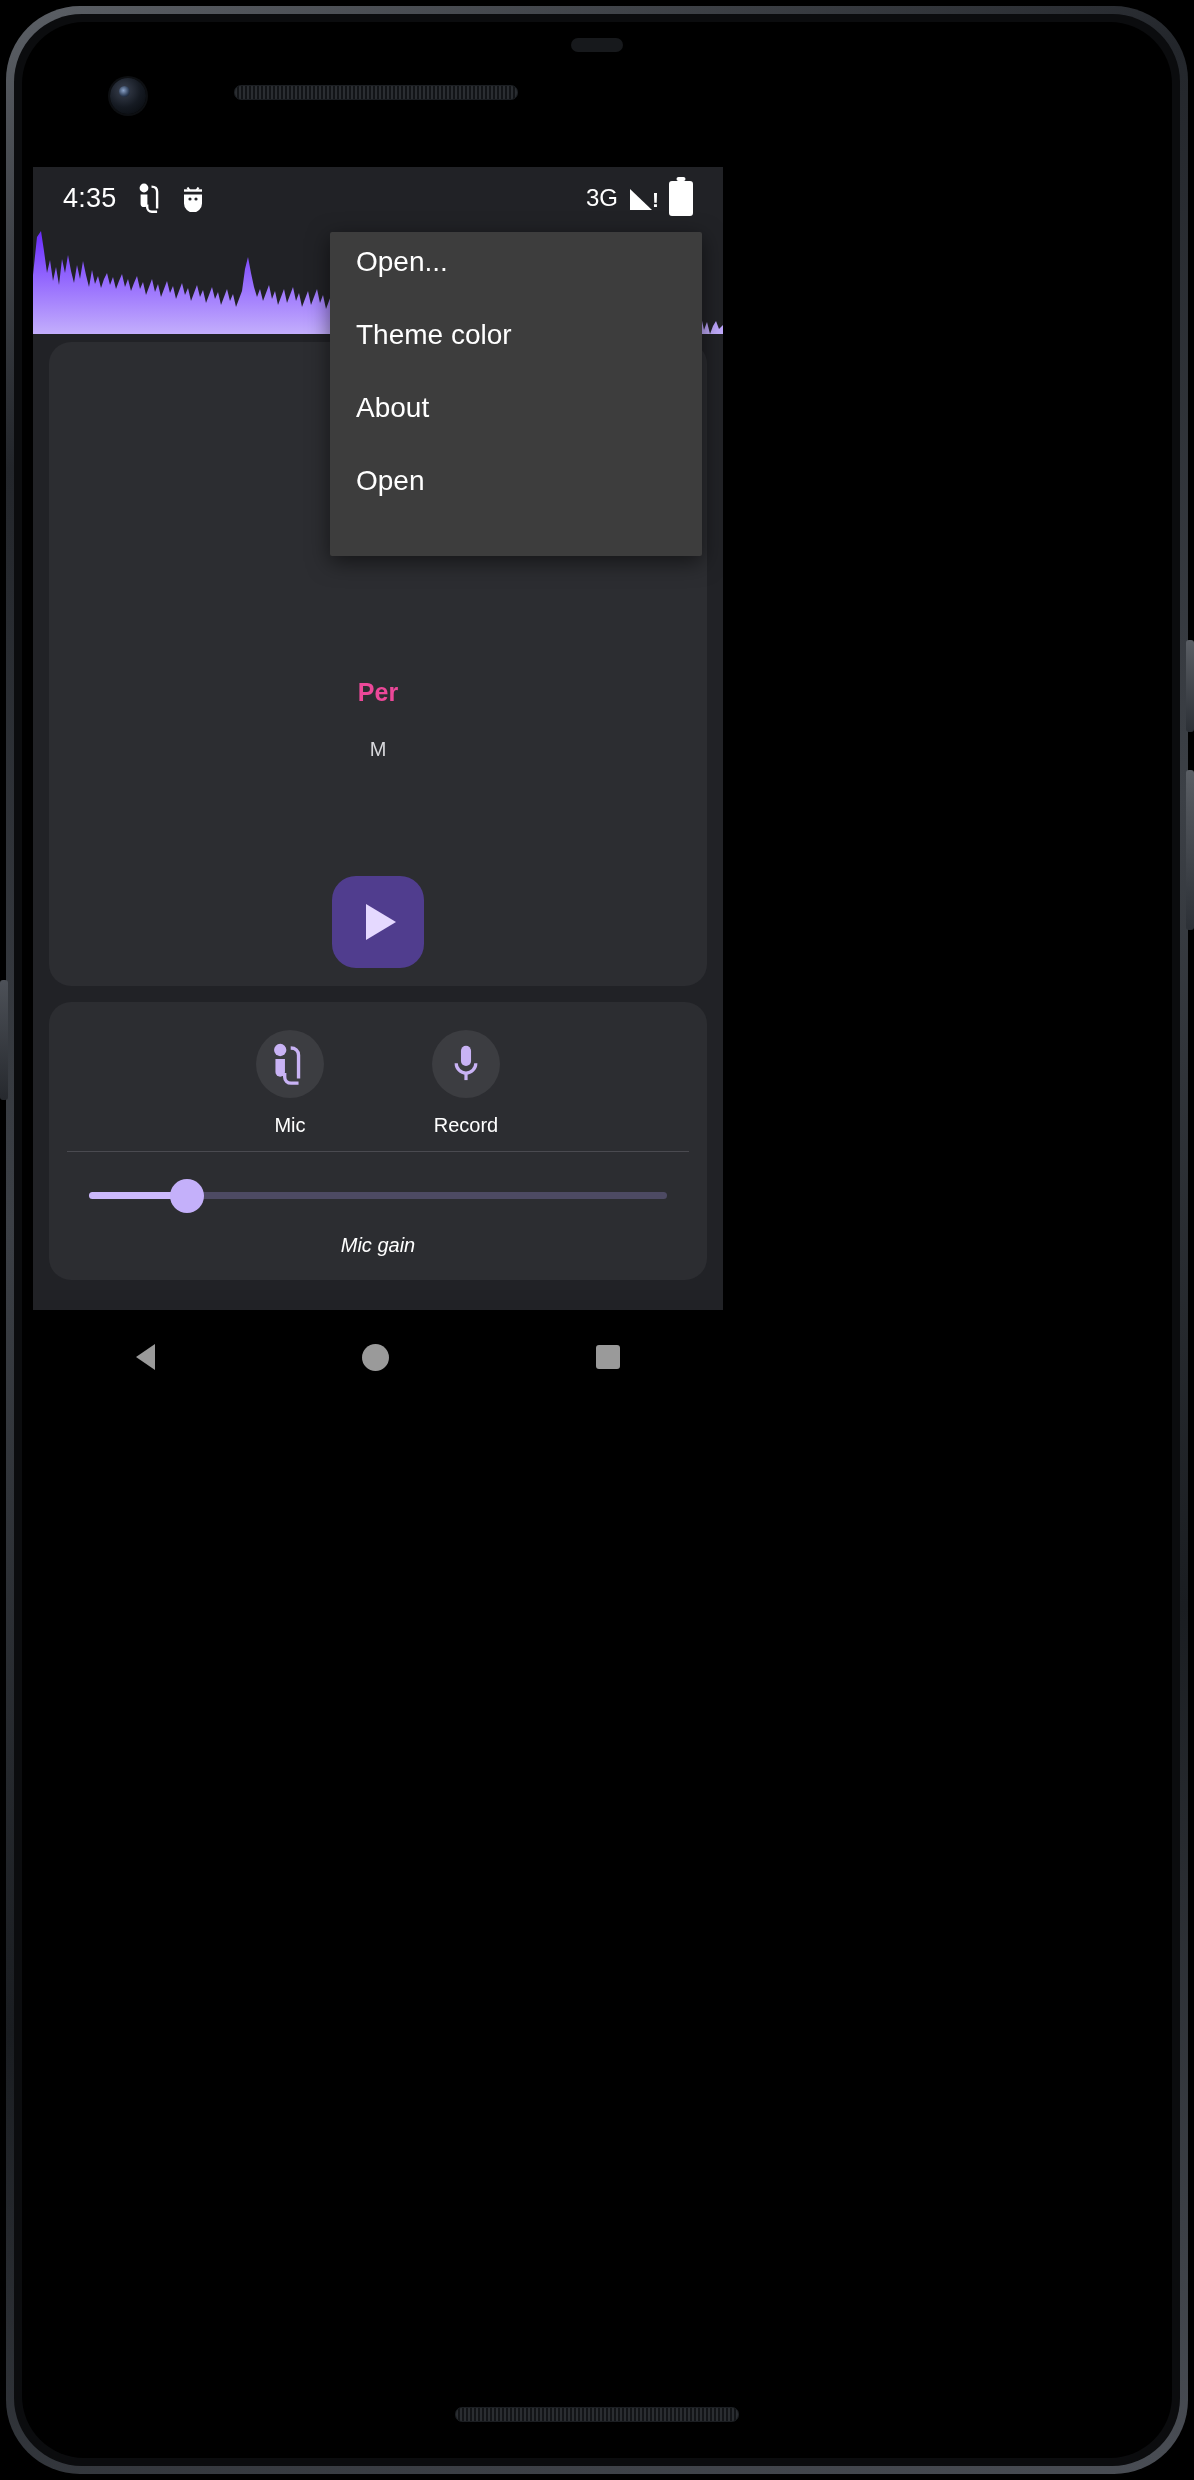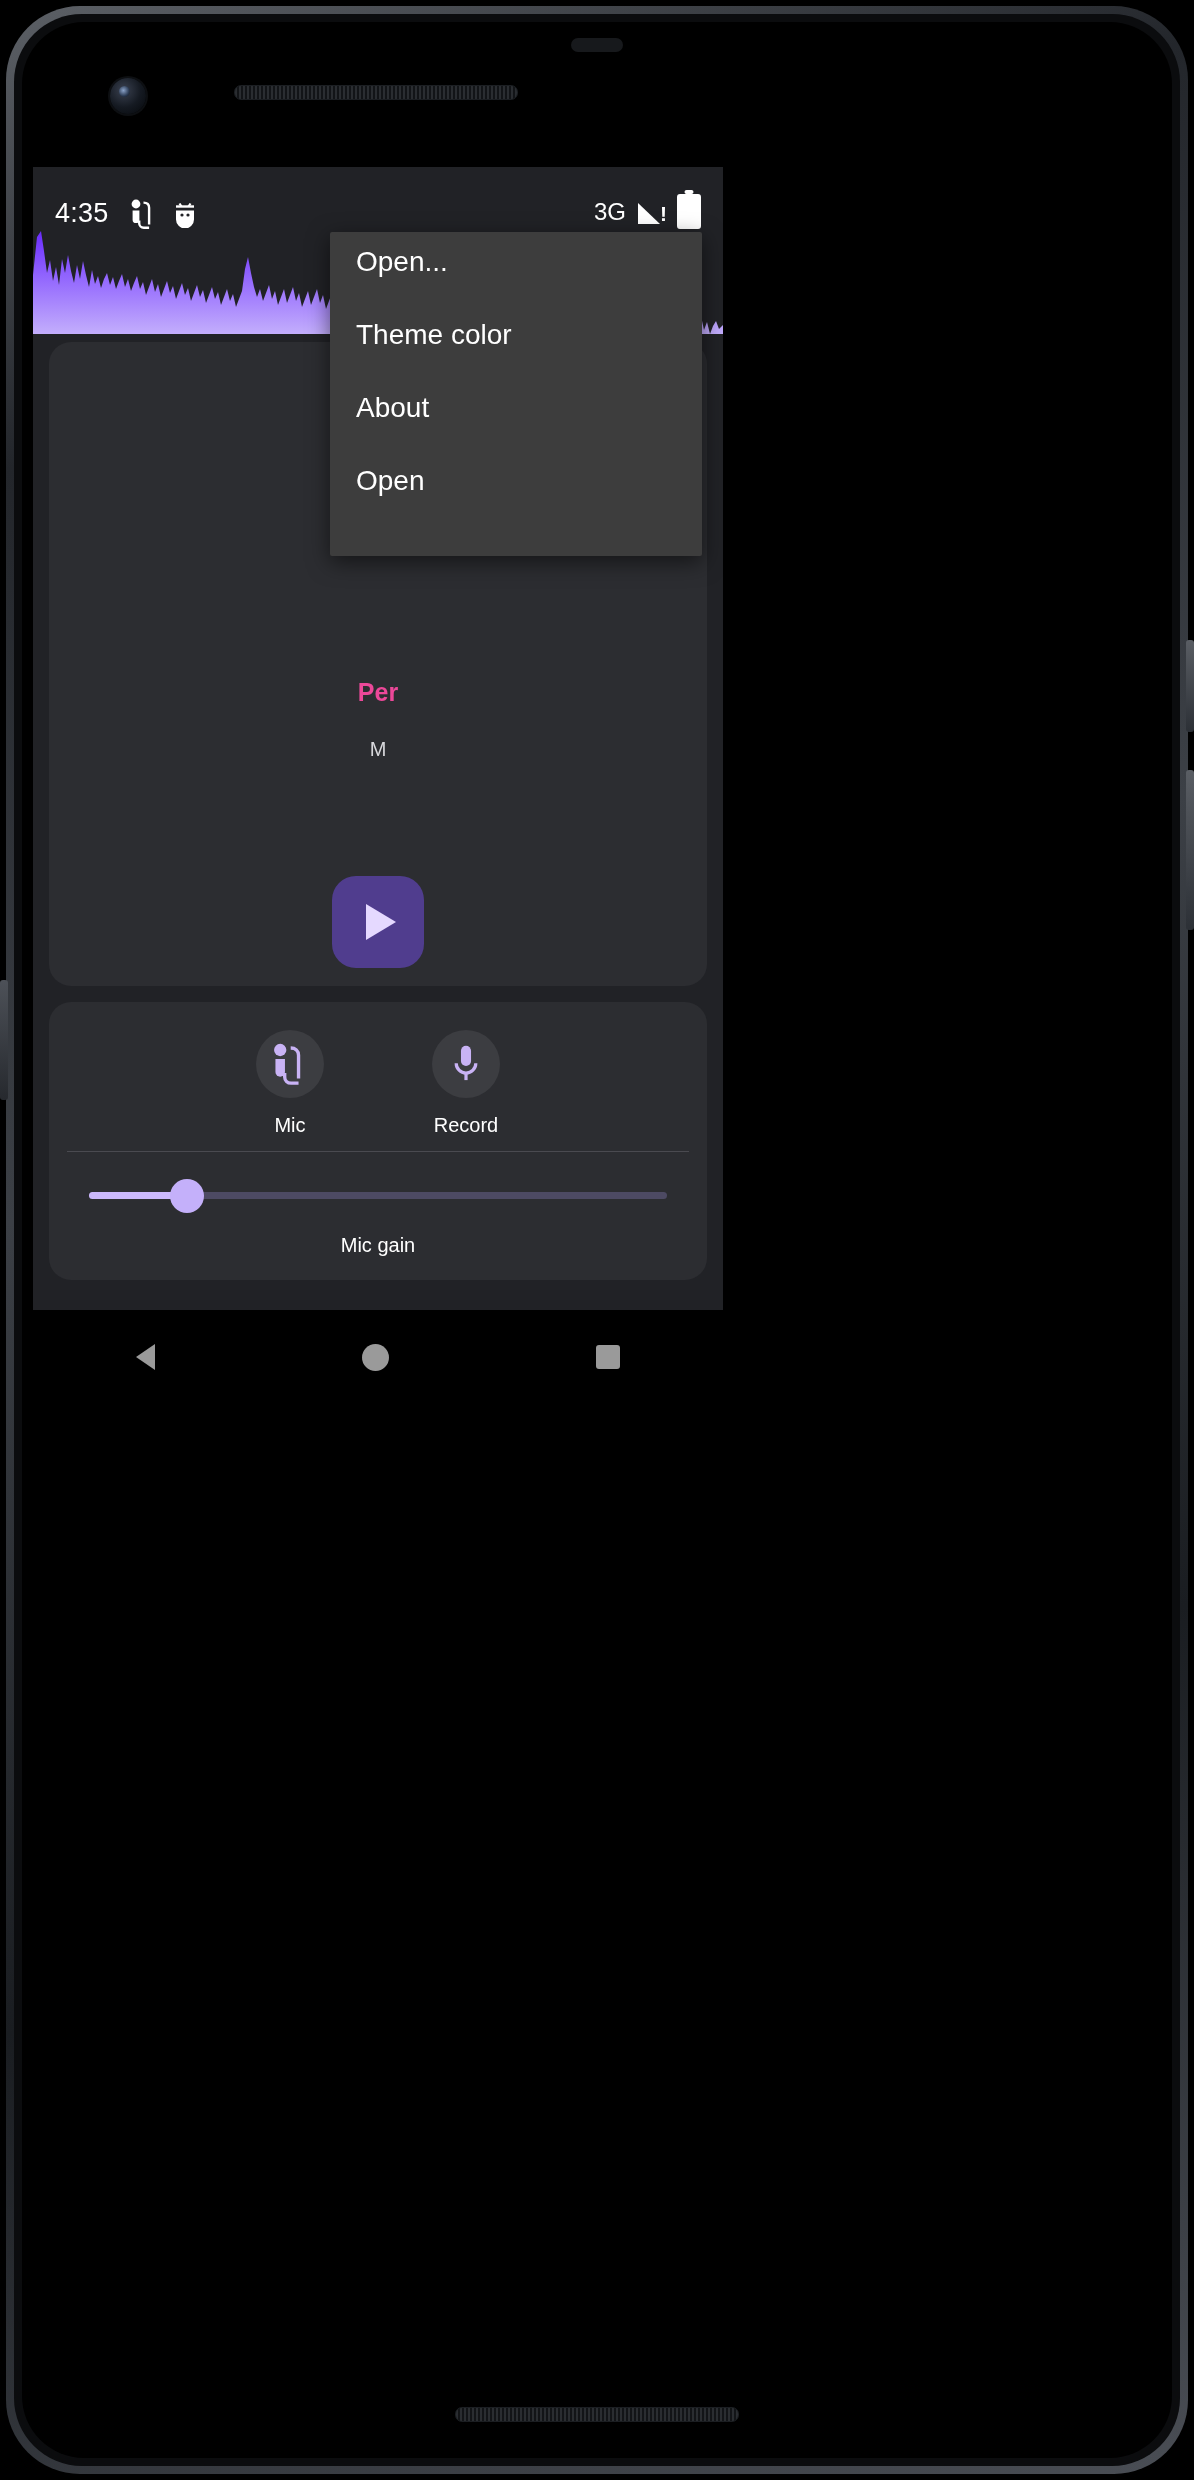--- a/index.html
+++ b/index.html
@@ -30,22 +30,22 @@
      background:repeating-linear-gradient(90deg,#2a2d31 0px,#2a2d31 2px,#121417 2px,#121417 4px);
      border:1px solid #1b1e22;}
   .bottom-grille{position:absolute;left:50%;transform:translateX(-50%);bottom:58px;width:282px;height:13px;border-radius:7px;
      background:repeating-linear-gradient(90deg,#2a2d31 0px,#2a2d31 2px,#121417 2px,#121417 4px);
      border:1px solid #1b1e22;}
 
   
   #screen{position:absolute;left:33px;top:167px;width:690px;height:1143px;background:#212226;overflow:hidden;}
 
   
-  .statusbar{position:relative;height:62px;background:#212226;display:flex;align-items:flex-end;
-     padding:0 22px;color:#fff;box-sizing:border-box;}
+  .statusbar{position:relative;height:62px;background:#212226;display:flex;align-items:center;
+     padding:0 30px;color:#fff;box-sizing:border-box;}
   .sb-time{font-size:27px;letter-spacing:.2px;}
   .sb-left-icons{display:flex;align-items:center;gap:16px;margin-left:22px;}
   .sb-right{margin-left:auto;display:flex;align-items:center;gap:12px;}
   .sb-3g{font-size:24px;font-weight:500;}
   .sig{position:relative;width:27px;height:24px;}
   .sig .tri{position:absolute;left:0;bottom:0;width:0;height:0;border-left:22px solid #fff;border-top:21px solid transparent;}
   .sig .bang{position:absolute;right:-2px;bottom:0px;color:#fff;font-size:21px;font-weight:700;line-height:20px;}
   .batt{width:20px;height:31px;border:2px solid #fff;border-radius:3px;background:#fff;position:relative;}
   .batt::before{content:"";position:absolute;left:50%;transform:translateX(-50%);top:-6px;width:9px;height:4px;background:#fff;border-radius:2px;}
 
@@ -72,21 +72,21 @@
   .playbtn .tri{position:absolute;left:34px;top:28px;width:0;height:0;border-left:30px solid #e5d9ff;border-top:18px solid transparent;border-bottom:18px solid transparent;}
 
   
   .mic-card{height:278px;margin-top:16px;}
   .mic-row{display:flex;justify-content:center;gap:108px;padding-top:28px;}
   .mic-item{display:flex;flex-direction:column;align-items:center;}
   .circle{width:68px;height:68px;border-radius:50%;background:#3c3d41;display:flex;align-items:center;justify-content:center;}
   .mic-label{margin-top:16px;color:#fff;font-size:20px;}
   .divider{height:1px;background:#4a4a50;margin:14px 18px 0 18px;}
   .gainrow{position:relative;margin-top:26px;padding:0 40px;}
-  .gain-label{text-align:center;color:#fff;font-size:20px;margin-top:22px;}
+  .gain-label{text-align:center;color:#fff;font-size:20px;margin-top:22px;font-style:italic;}
   #navbar-ext{position:absolute;left:33px;top:1310px;width:690px;height:94px;background:#000;
       display:flex;align-items:center;justify-content:space-around;}
   .nav-back{width:0;height:0;border-right:19px solid #9a9a9a;border-top:13px solid transparent;border-bottom:13px solid transparent;}
   .nav-home{width:27px;height:27px;border-radius:50%;background:#9a9a9a;}
   .nav-rec{width:24px;height:24px;border-radius:3px;background:#9a9a9a;}
 
   
   .menu{position:absolute;left:297px;top:65px;width:372px;background:#3d3d3d;border-radius:2px;
      box-shadow:0 6px 22px rgba(0,0,0,.55);padding:14px 0 18px 0;z-index:40;}
   .menu-item{position:relative;display:flex;align-items:flex-start;height:73px;padding:0 26px;color:#fff;font-size:28px;box-sizing:border-box;}

